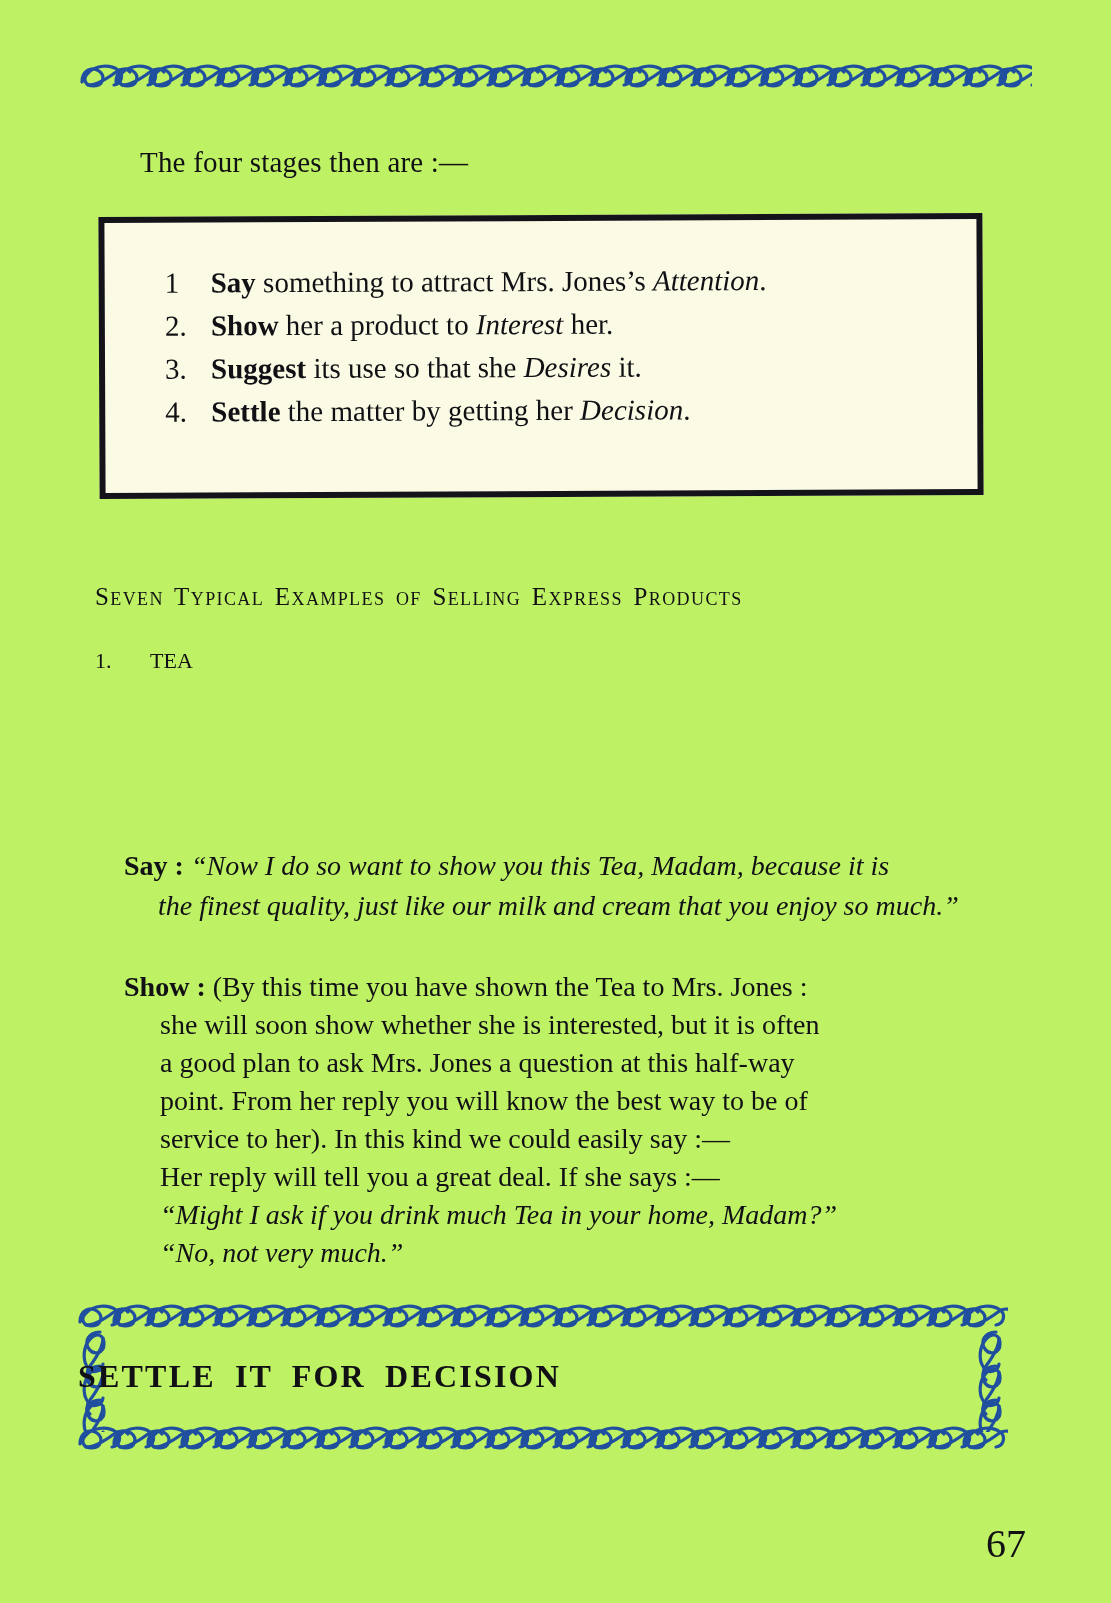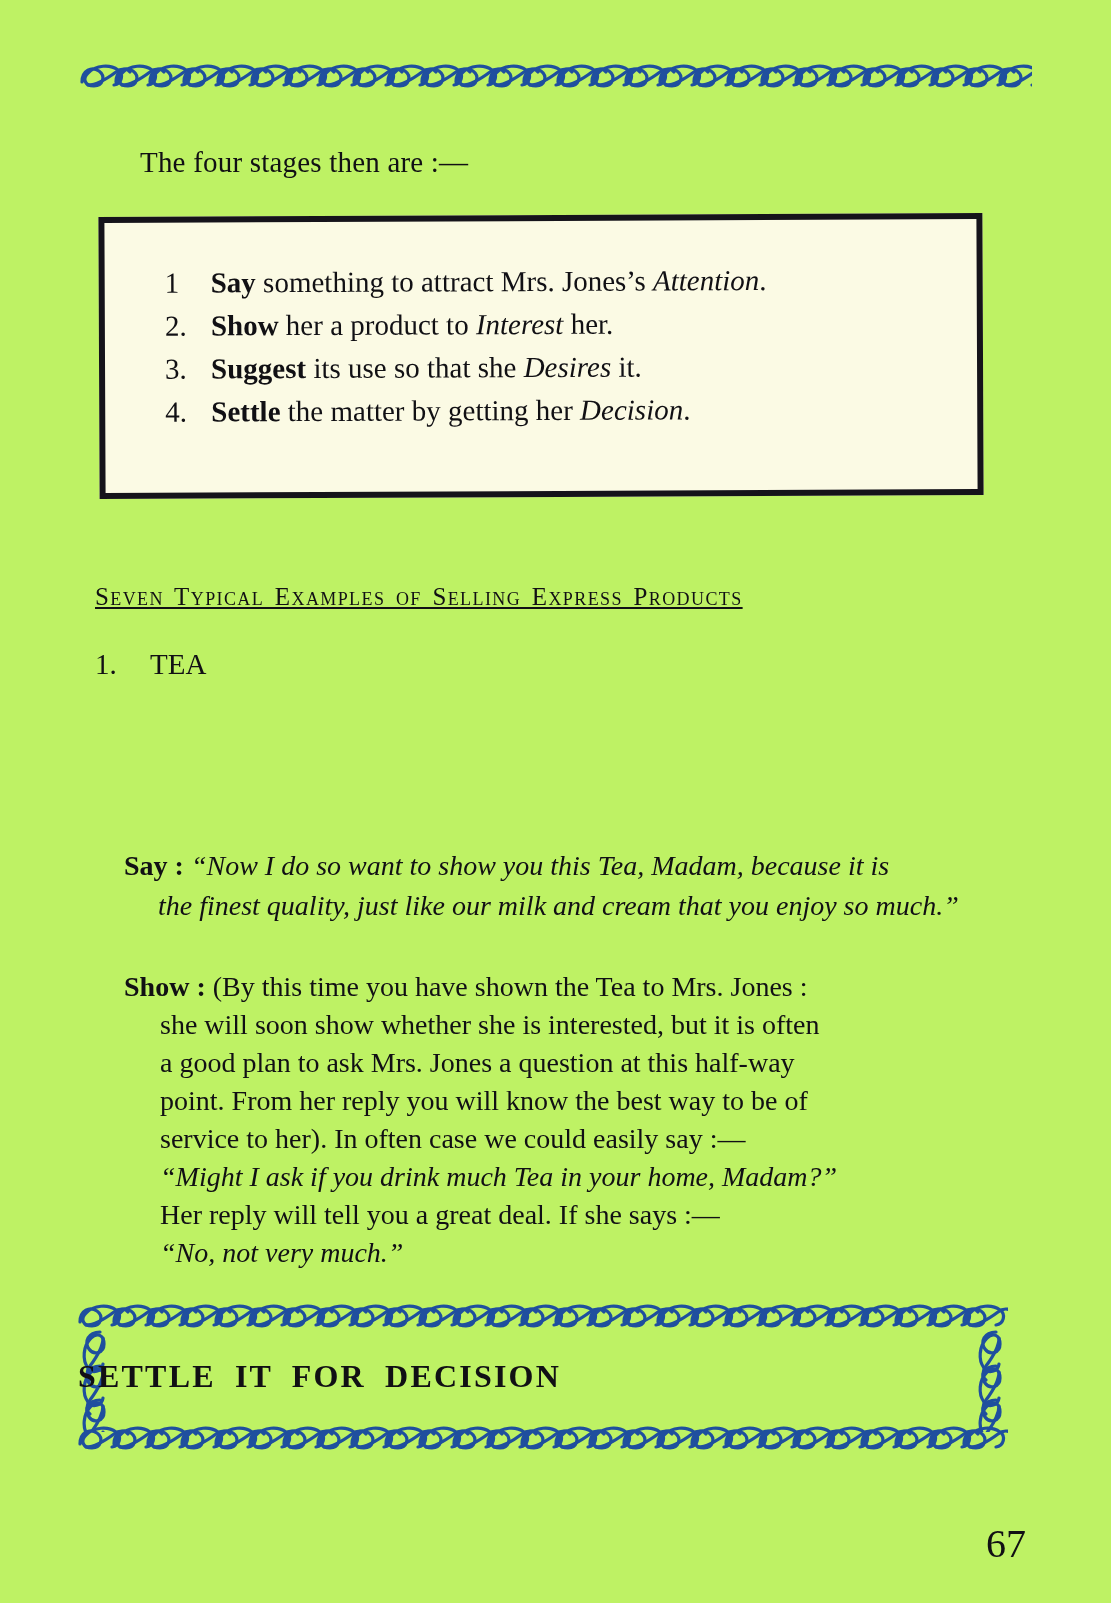--- a/index.html
+++ b/index.html
@@ -83,29 +83,28 @@
 
   
   .sect-heading {
     position: absolute;
     left: 95px;
     top: 583px;
     font-size: 25px;
     font-variant: small-caps;
     letter-spacing: 1.4px;
     word-spacing: 3px;
-    text-decoration: underline;
   }
 
   
   .prod-heading {
     position: absolute;
     left: 95px;
     top: 648px;
-    font-size: 29px;
+    font-size: 22px;
   }
   .prod-heading .pn { display: inline-block; width: 55px; }
 
   
   .para {
     position: absolute;
     left: 95px;
     top: 703px;
     width: 895px;
     font-size: 28.5px;
@@ -261,23 +260,23 @@
   <div class="speech say-block">
     <div class="l1"><span class="lead">Say</span><span class="lead"> : </span><span>“Now I do so want to show you this Tea, Madam, because it is</span></div>
     <div>the finest quality, just like our milk and cream that you enjoy so much.”</div>
   </div>
 
   <div class="speech show-block">
     <div class="l1"><span class="lead">Show</span><span class="lead"> : </span><span>(By this time you have shown the Tea to Mrs. Jones :</span></div>
     <div>she will soon show whether she is interested, but it is often</div>
     <div>a good plan to ask Mrs. Jones a question at this half-way</div>
     <div>point. From her reply you will know the best way to be of</div>
-    <div class="nojust">service to her). In often case we could easily say :—</div>
+    <div class="nojust">service to her). In this kind we could easily say :—</div>
+    <div class="nojust">Her reply will tell you a great deal. If she says :—</div>
     <div class="nojust"><i>“Might I ask if you drink much Tea in your home, Madam?”</i></div>
-    <div class="nojust">Her reply will tell you a great deal. If she says :—</div>
     <div class="nojust"><i>“No, not very much.”</i></div>
   </div>
 
   <div class="banner">
 
     <div class="orn-band" style="left:0px; top:0px; width:930px;">
       <svg width="930" height="34" viewBox="0 0 930 34" xmlns="http://www.w3.org/2000/svg">
         <defs>
           <g id="scrollUnitB">
             <path d="M2,22 C2,10 12,6 19,11 C26,16 23,26 14,26 C5,26 2,19 8,13 C16,5 30,4 38,10 C44,14 42,24 34,25" fill="none" stroke="#1f4f9e" stroke-width="3.2" stroke-linecap="round"></path>

